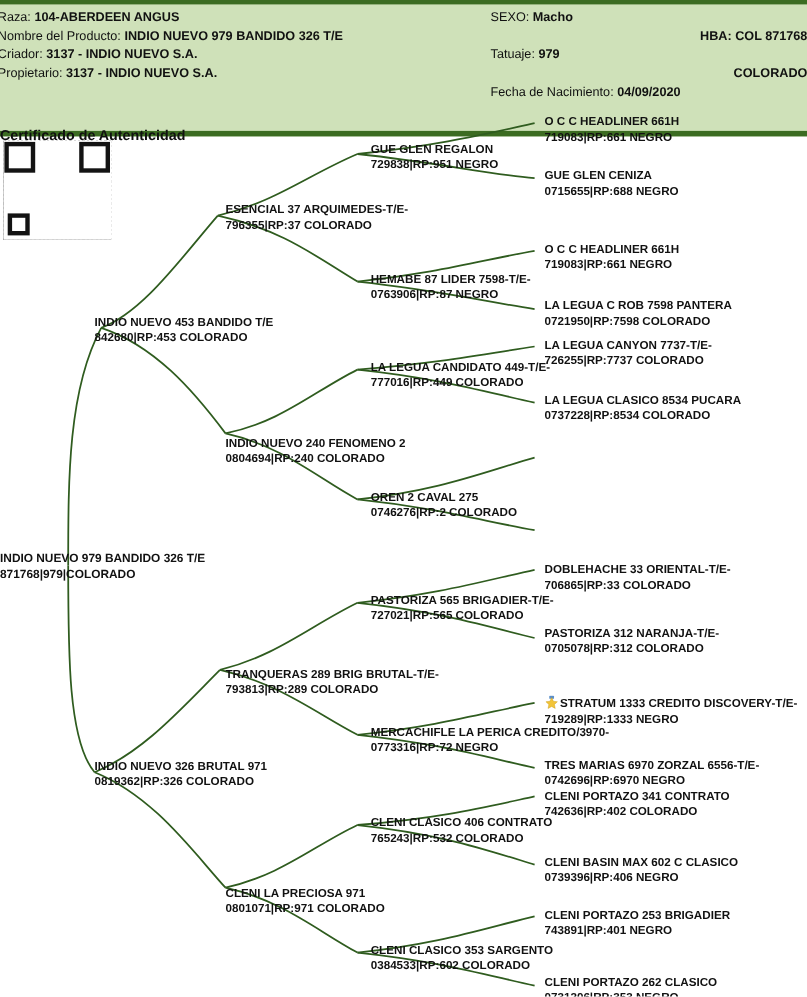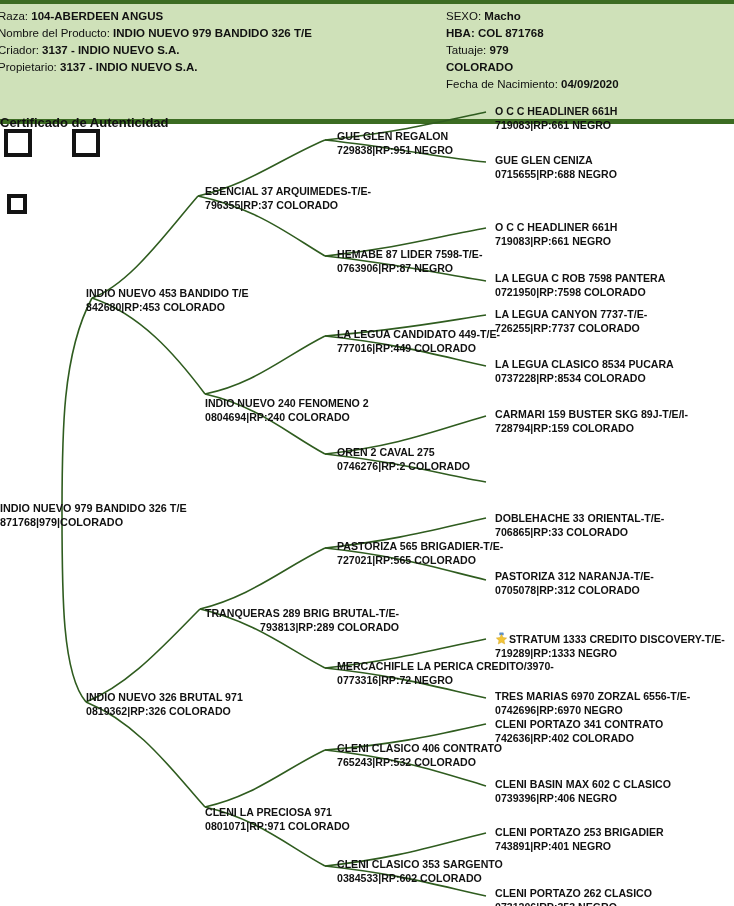--- a/index.html
+++ b/index.html
@@ -36,21 +36,21 @@
   #hdr-right { left: 446px; width: 288px; }
 
   .hdr-line {
     font-size: 11.5px;
     line-height: 17px;
     white-space: nowrap;
     color: #111;
   }
   .hdr-label { font-weight: normal; }
   .hdr-value { font-weight: bold; }
-  .hdr-line.bold-all { font-weight: bold; }
+  .hdr-line.bold-all { font-weight: bold; text-align: right; }
 
   
   #cert-title {
     position: absolute;
     left: 0px; top: 115px;
     font-size: 13px;
     font-weight: bold;
     color: #111;
     white-space: nowrap;
   }
@@ -249,21 +249,21 @@
   </div>
 
   <div class="node g2" style="left:205px; top:81px;">
     <span class="nm">ESENCIAL 37 ARQUIMEDES-T/E-</span>
     <span class="id">796355|RP:37 COLORADO</span>
   </div>
   <div class="node g2" style="left:205px; top:293px;">
     <span class="nm">INDIO NUEVO 240 FENOMENO 2</span>
     <span class="id">0804694|RP:240 COLORADO</span>
   </div>
-  <div class="node g2" style="left:205px; top:503px;text-align:right;">
+  <div class="node g2" style="left:205px; top:503px;">
     <span class="nm">TRANQUERAS 289 BRIG BRUTAL-T/E-</span>
     <span class="id">793813|RP:289 COLORADO</span>
   </div>
   <div class="node g2" style="left:205px; top:702px;">
     <span class="nm">CLENI LA PRECIOSA 971</span>
     <span class="id">0801071|RP:971 COLORADO</span>
   </div>
 
   <div class="node g3" style="left:337px; top:26px;">
     <span class="nm">GUE GLEN REGALON</span>
@@ -314,24 +314,20 @@
     <span class="nm">LA LEGUA C ROB 7598 PANTERA</span>
     <span class="id">0721950|RP:7598 COLORADO</span>
   </div>
   <div class="node g4" style="left:495px; top:204px;">
     <span class="nm">LA LEGUA CANYON 7737-T/E-</span>
     <span class="id">726255|RP:7737 COLORADO</span>
   </div>
   <div class="node g4" style="left:495px; top:254px;">
     <span class="nm">LA LEGUA CLASICO 8534 PUCARA</span>
     <span class="id">0737228|RP:8534 COLORADO</span>
-  </div>
-  <div class="node g4" style="left:495px; top:304px;">
-    <span class="nm">CARMARI 159 BUSTER SKG 89J-T/E/I-</span>
-    <span class="id">728794|RP:159 COLORADO</span>
   </div>
   <div class="node g4" style="left:495px; top:408px;">
     <span class="nm">DOBLEHACHE 33 ORIENTAL-T/E-</span>
     <span class="id">706865|RP:33 COLORADO</span>
   </div>
   <div class="node g4" style="left:495px; top:466px;">
     <span class="nm">PASTORIZA 312 NARANJA-T/E-</span>
     <span class="id">0705078|RP:312 COLORADO</span>
   </div>
 

